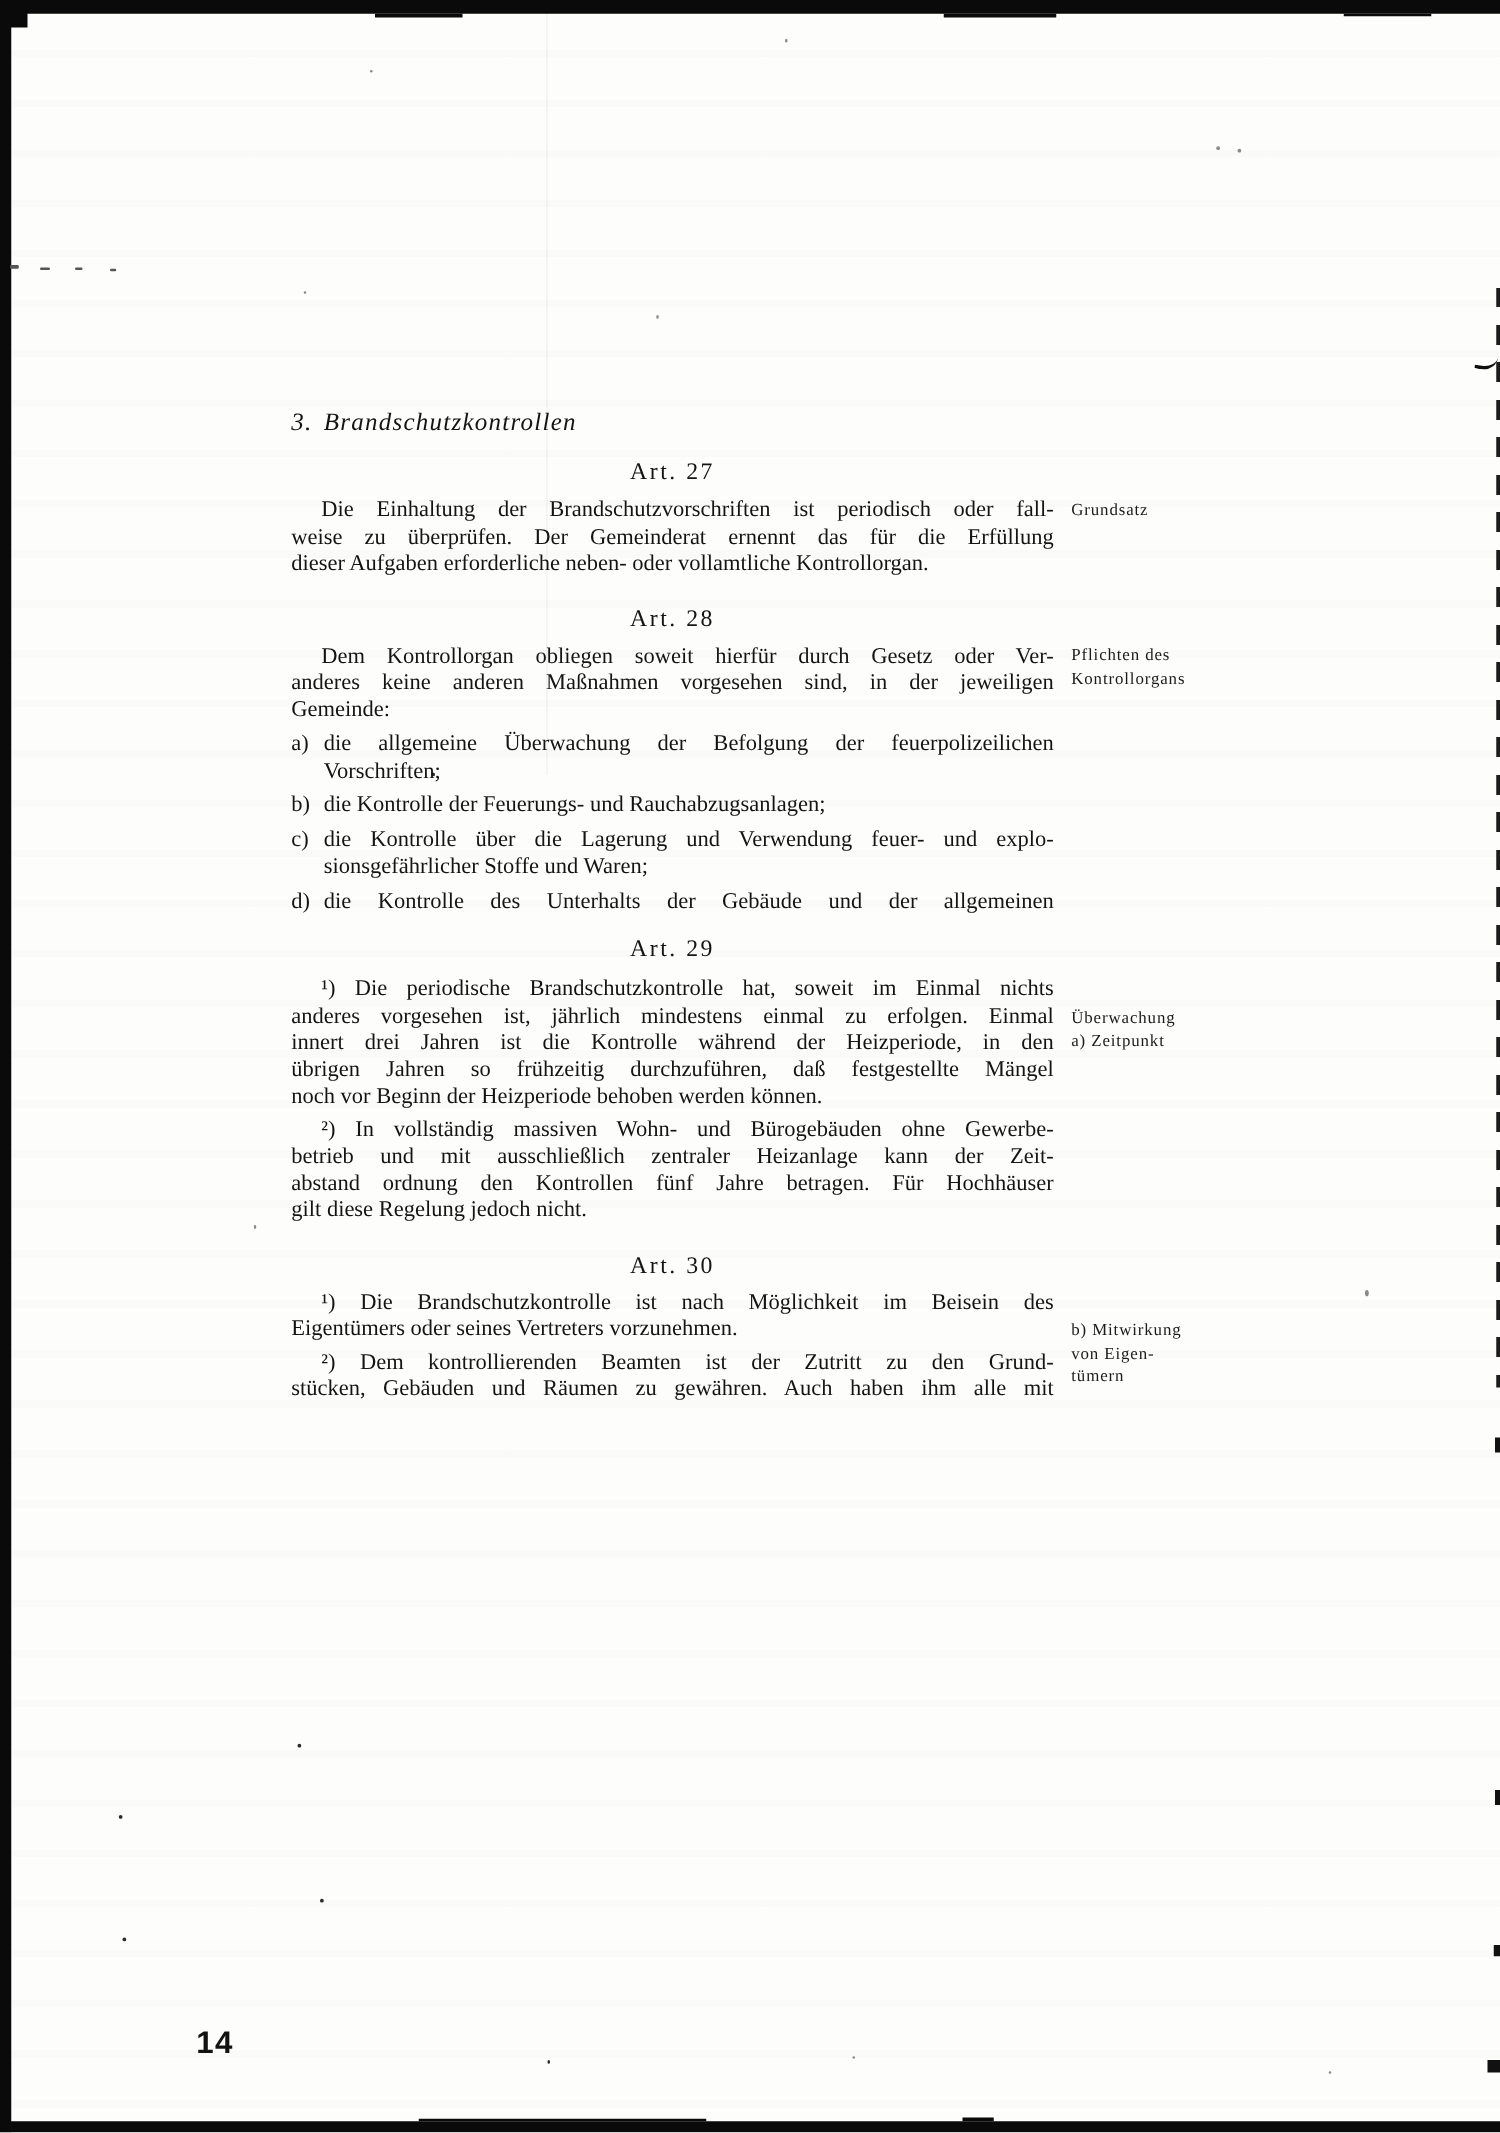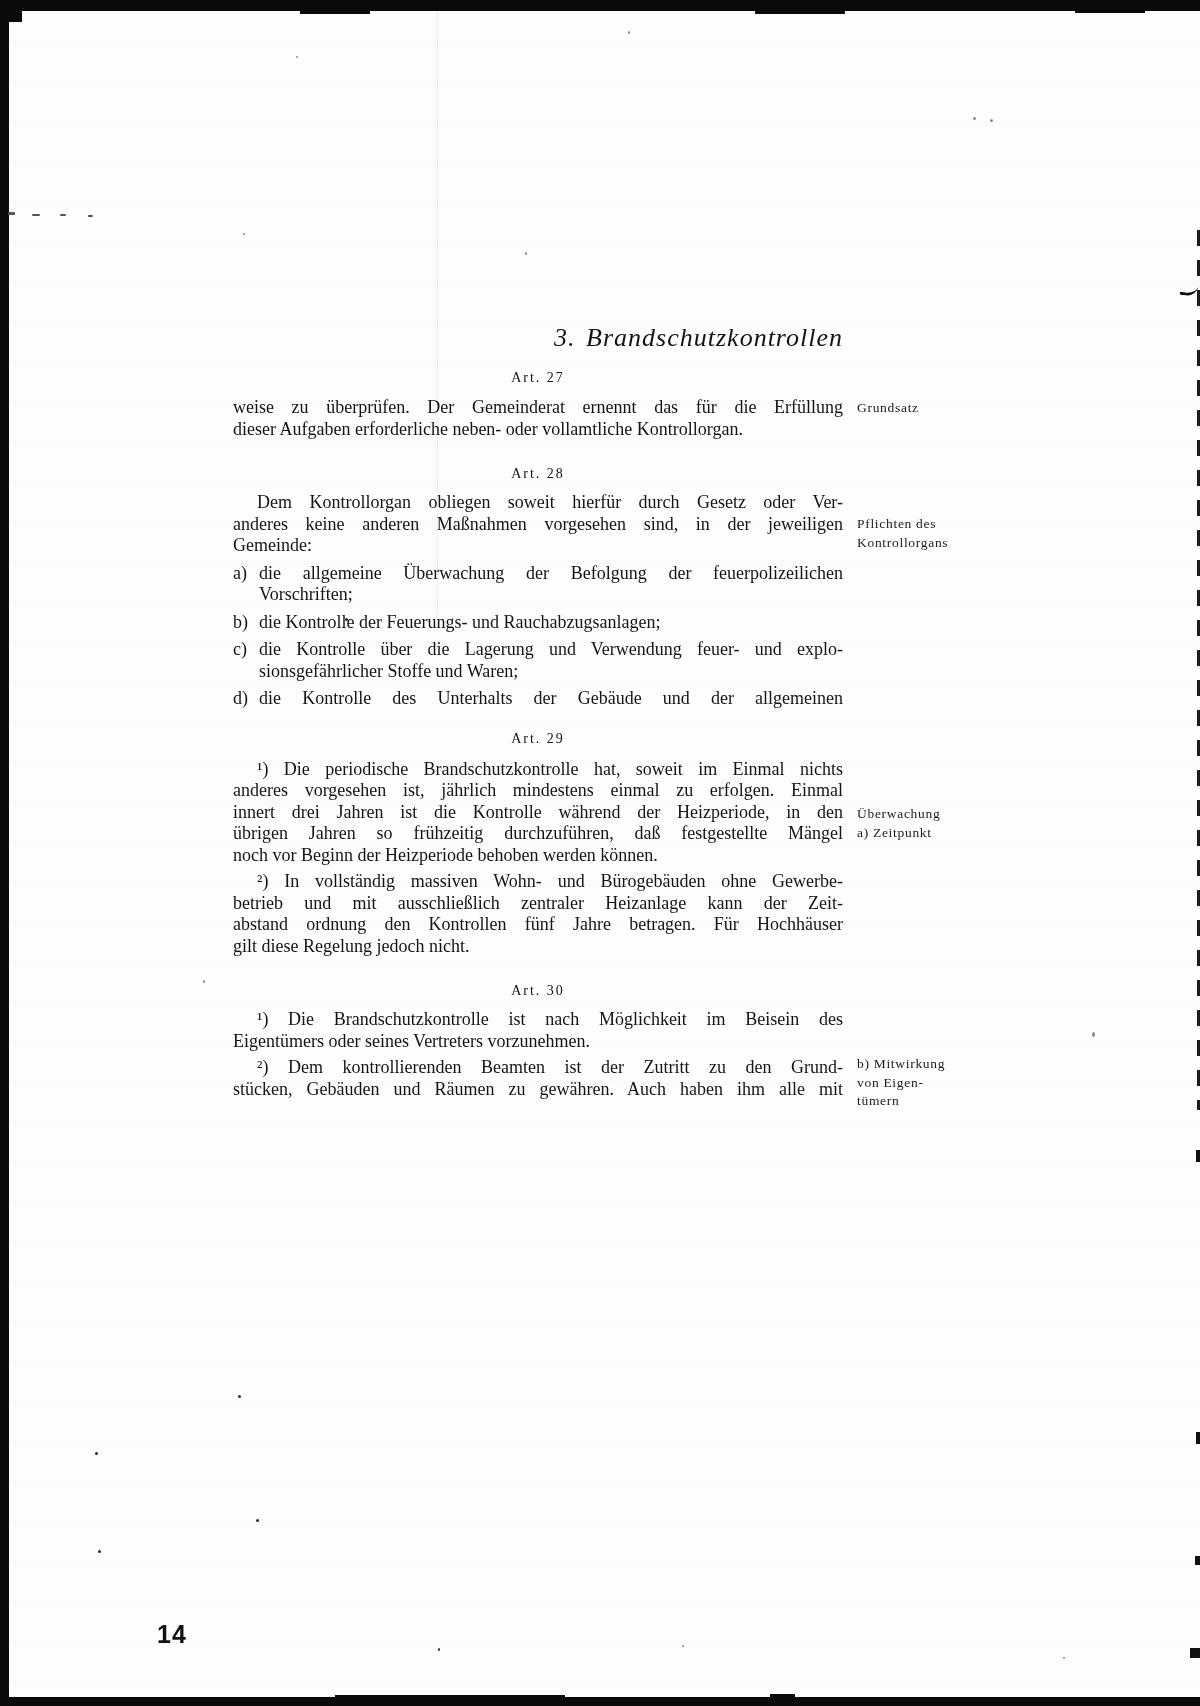--- a/index.html
+++ b/index.html
@@ -38,25 +38,25 @@
   .fold-line{position:absolute;left:437px;top:0;width:1px;height:620px;background:rgba(0,0,0,0.055);}
   .speck{position:absolute;background:#2a2a2a;border-radius:50%;}
   .speck.faint{background:#8a8a8a;}
   .dash-mark{position:absolute;background:#555;border-radius:1px;}
 
   
   .content{
     position:absolute;left:233px;top:327px;width:610px;
   }
   .sec-head{
-    font-style:italic;font-size:26px;line-height:22px;
-    text-align:right;letter-spacing:1px;word-spacing:3px;
+    font-style:italic;font-size:20px;line-height:22px;
+    text-align:left;letter-spacing:1px;word-spacing:3px;
   }
   .art-head{
-    font-size:14px;line-height:22px;text-align:center;letter-spacing:2px;
+    font-size:19px;line-height:22px;text-align:center;letter-spacing:2px;
   }
   .h27{margin-top:18px;}
   .p27{margin-top:8px;}
   .h28{margin-top:23px;}
   .p28{margin-top:7px;}
   .list28{margin-top:2px;}
   .h29{margin-top:18px;}
   .p29a{margin-top:9px;}
   .p29b{margin-top:5px;}
   .h30{margin-top:23px;}
@@ -135,20 +135,21 @@
   <div class="speck" style="left:438px;top:1648px;width:2px;height:3px;"></div>
   <div class="speck faint" style="left:682px;top:1645px;width:2px;height:2px;"></div>
   <div class="speck faint" style="left:1063px;top:1657px;width:2px;height:2px;"></div>
 
   <div class="content">
 
     <div class="sec-head">3. Brandschutzkontrollen</div>
 
     <div class="art-head h27">Art. 27</div>
     <div class="para p27">
+      <span class="line j first">Die Einhaltung der Brandschutzvorschriften ist periodisch oder fall-</span>
       <span class="line j">weise zu überprüfen. Der Gemeinderat ernennt das für die Erfüllung</span>
       <span class="line">dieser Aufgaben erforderliche neben- oder vollamtliche Kontrollorgan.</span>
     </div>
 
     <div class="art-head h28">Art. 28</div>
     <div class="para p28">
       <span class="line j first">Dem Kontrollorgan obliegen soweit hierfür durch Gesetz oder Ver-</span>
       <span class="line j">anderes keine anderen Maßnahmen vorgesehen sind, in der jeweiligen</span>
       <span class="line">Gemeinde:</span>
     </div>

